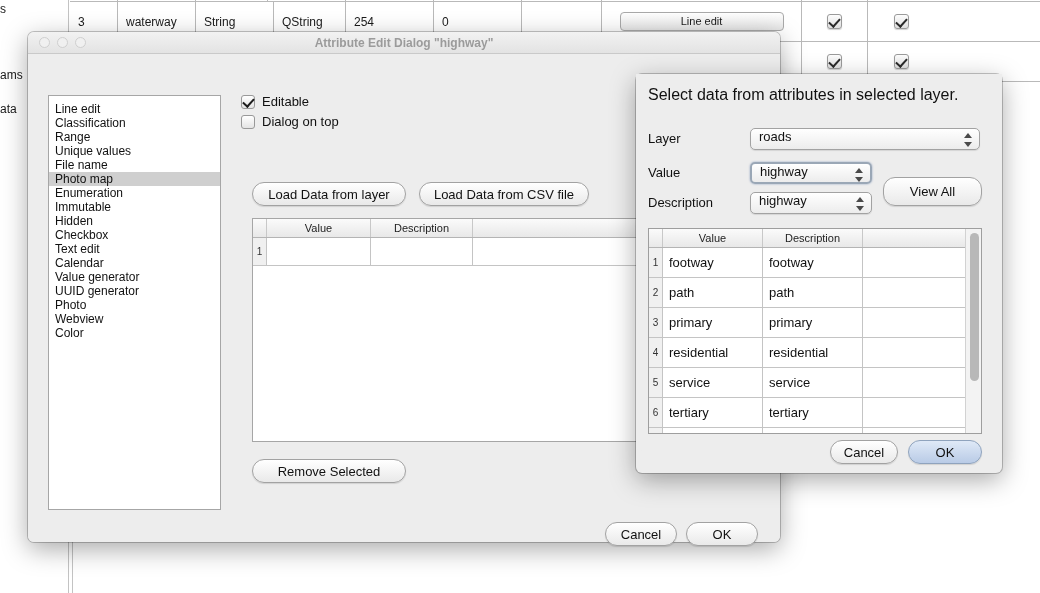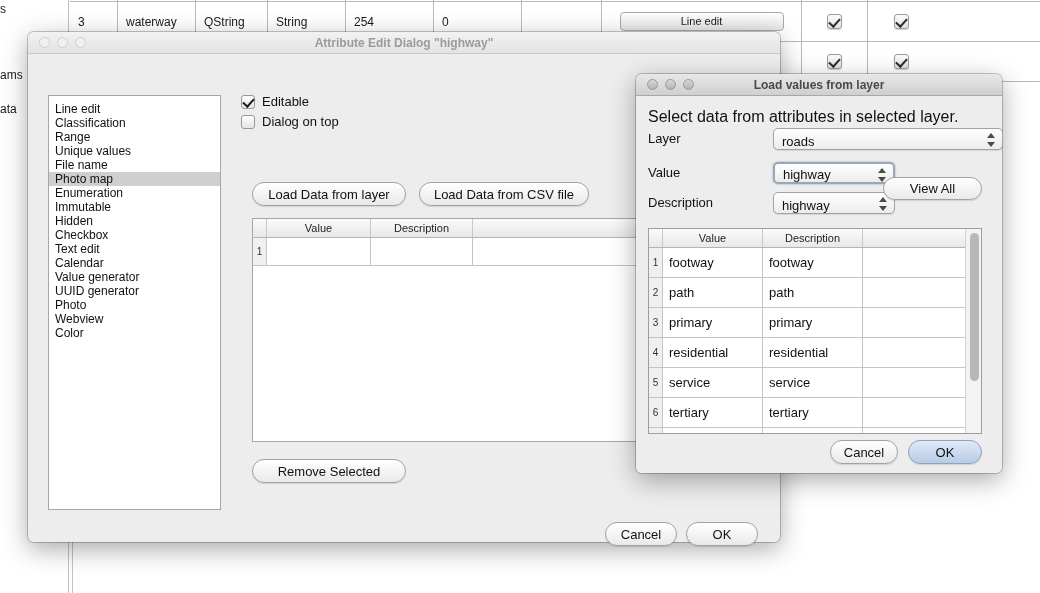--- a/index.html
+++ b/index.html
@@ -132,36 +132,36 @@
   #load-dialog .body { position:relative; width:100%; height:377px;
                        background:#ededed; border-radius:0 0 6px 6px; }
 
   .lv-intro { position:absolute; left:12px; top:12px; font-size:16px; color:#111; white-space:nowrap; }
   .lv-label { position:absolute; font-size:13px; color:#111; white-space:nowrap; }
 
   .combo {
     position:absolute; height:22px; border-radius:5px; border:1px solid #a2a2a2;
     background:linear-gradient(#ffffff,#ececec);
     box-shadow:0 1px 1px rgba(0,0,0,0.10);
-    font-size:13px; color:#111; display:flex; align-items:flex-end;
-    padding-left:8px; white-space:nowrap; overflow:hidden;margin-left:23px;
+    font-size:13px; color:#111; display:flex; align-items:flex-start;
+    padding-left:8px; white-space:nowrap; overflow:hidden;
   }
   .combo.focused { border:2px solid #9aa7b6; box-shadow:0 0 2px rgba(90,120,170,0.7); }
   .combo .arrows { position:absolute; right:6px; top:3px; width:9px; height:16px; }
   .combo .arrows::before, .combo .arrows::after {
     content:""; position:absolute; left:0; border-left:4px solid transparent;
     border-right:4px solid transparent;
   }
   .combo .arrows::before { top:1px; border-bottom:5px solid #4a4a4a; }
   .combo .arrows::after  { bottom:1px; border-top:5px solid #4a4a4a; }
 
   #layer-combo { left:750px; top:128px; width:230px; }
   #value-combo { left:750px; top:162px; width:122px; }
   #desc-combo  { left:750px; top:192px; width:122px; }
-  #view-all-btn { position:absolute; left:883px; top:177px; width:99px; height:23px; }
+  #view-all-btn { position:absolute; left:883px; top:177px; width:99px; height:29px; }
 
   .lv-table { position:absolute; left:648px; top:228px; width:334px; height:206px;
               background:#fff; border:1px solid #9e9e9e; overflow:hidden; }
   .lv-head { display:flex; height:19px; background:linear-gradient(#fbfbfb,#e8e8e8);
              border-bottom:1px solid #b4b4b4; }
   .lv-h { font-size:11px; color:#222; text-align:center; line-height:19px;
           border-right:1px solid #c8c8c8; }
   .lv-h.blank { border-right:none; flex:1; }
   .lv-row { display:flex; height:30px; border-bottom:1px solid #c4c4c4; }
   .lv-num { width:14px; font-size:10px; color:#333; text-align:center; line-height:30px;
@@ -208,22 +208,22 @@
           
         </div>
         <div class="bg-cell c-chk">
           
         </div>
       </div>
 
       <div class="bg-row" style="height:40px;">
         <div class="bg-cell c-idx" style="height:40px;line-height:40px;">3</div>
         <div class="bg-cell c-name" style="height:40px;line-height:40px;">waterway</div>
+        <div class="bg-cell c-tname" style="height:40px;line-height:40px;">String</div>
         <div class="bg-cell c-type" style="height:40px;line-height:40px;">QString</div>
-        <div class="bg-cell c-tname" style="height:40px;line-height:40px;">String</div>
         <div class="bg-cell c-len" style="height:40px;line-height:40px;">254</div>
         <div class="bg-cell c-prec" style="height:40px;line-height:40px;">0</div>
         <div class="bg-cell c-comment" style="height:40px;"></div>
         <div class="bg-cell c-edit" style="height:40px;">
           <div class="btn-combo plain">Line edit</div>
         </div>
         <div class="bg-cell c-chk" style="height:40px;">
           <div class="chk-bg checked"></div>
         </div>
         <div class="bg-cell c-chk" style="height:40px;">
@@ -313,28 +313,20 @@
 
       <div class="mac-btn" id="remove-sel-btn" style="left:224px; top:405px;">Remove Selected</div>
 
       <div class="mac-btn" id="attr-cancel" style="left:577px; top:468px;">Cancel</div>
       <div class="mac-btn" id="attr-ok" style="left:658px; top:468px;">OK</div>
 
     </div>
   </div>
 
   <div class="window" id="load-dialog">
-    <div class="titlebar active">
-      <div class="tb-lights">
-        <div class="light"></div>
-        <div class="light"></div>
-        <div class="light"></div>
-      </div>
-      <div class="tb-title">Load values from layer</div>
-    </div>
 
     <div class="body">
       <div class="lv-intro">Select data from attributes in selected layer.</div>
     </div>
   </div>
 
   <div class="lv-label" style="left:648px; top:131px;">Layer</div>
   <div class="lv-label" style="left:648px; top:165px;">Value</div>
   <div class="lv-label" style="left:648px; top:195px;">Description</div>
 

